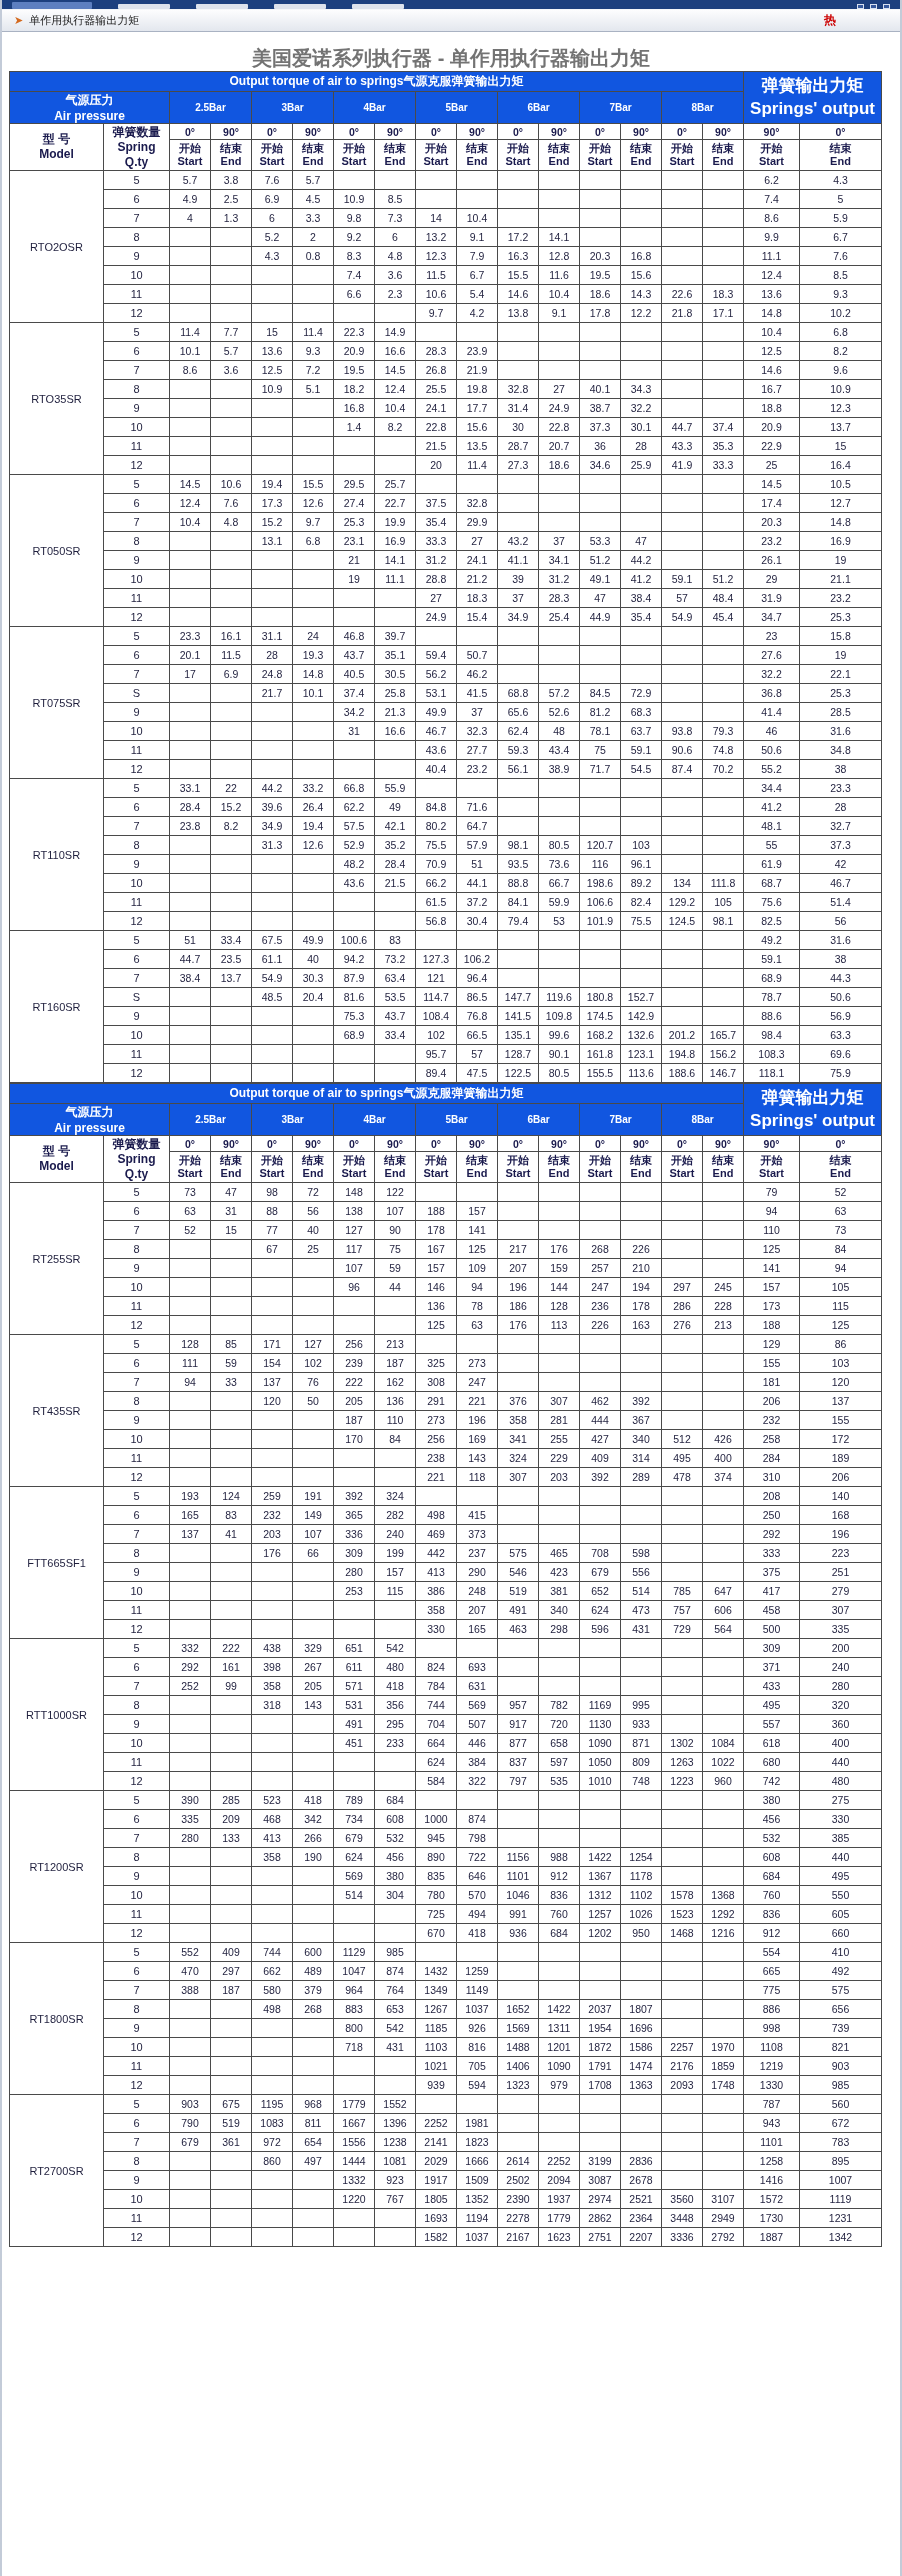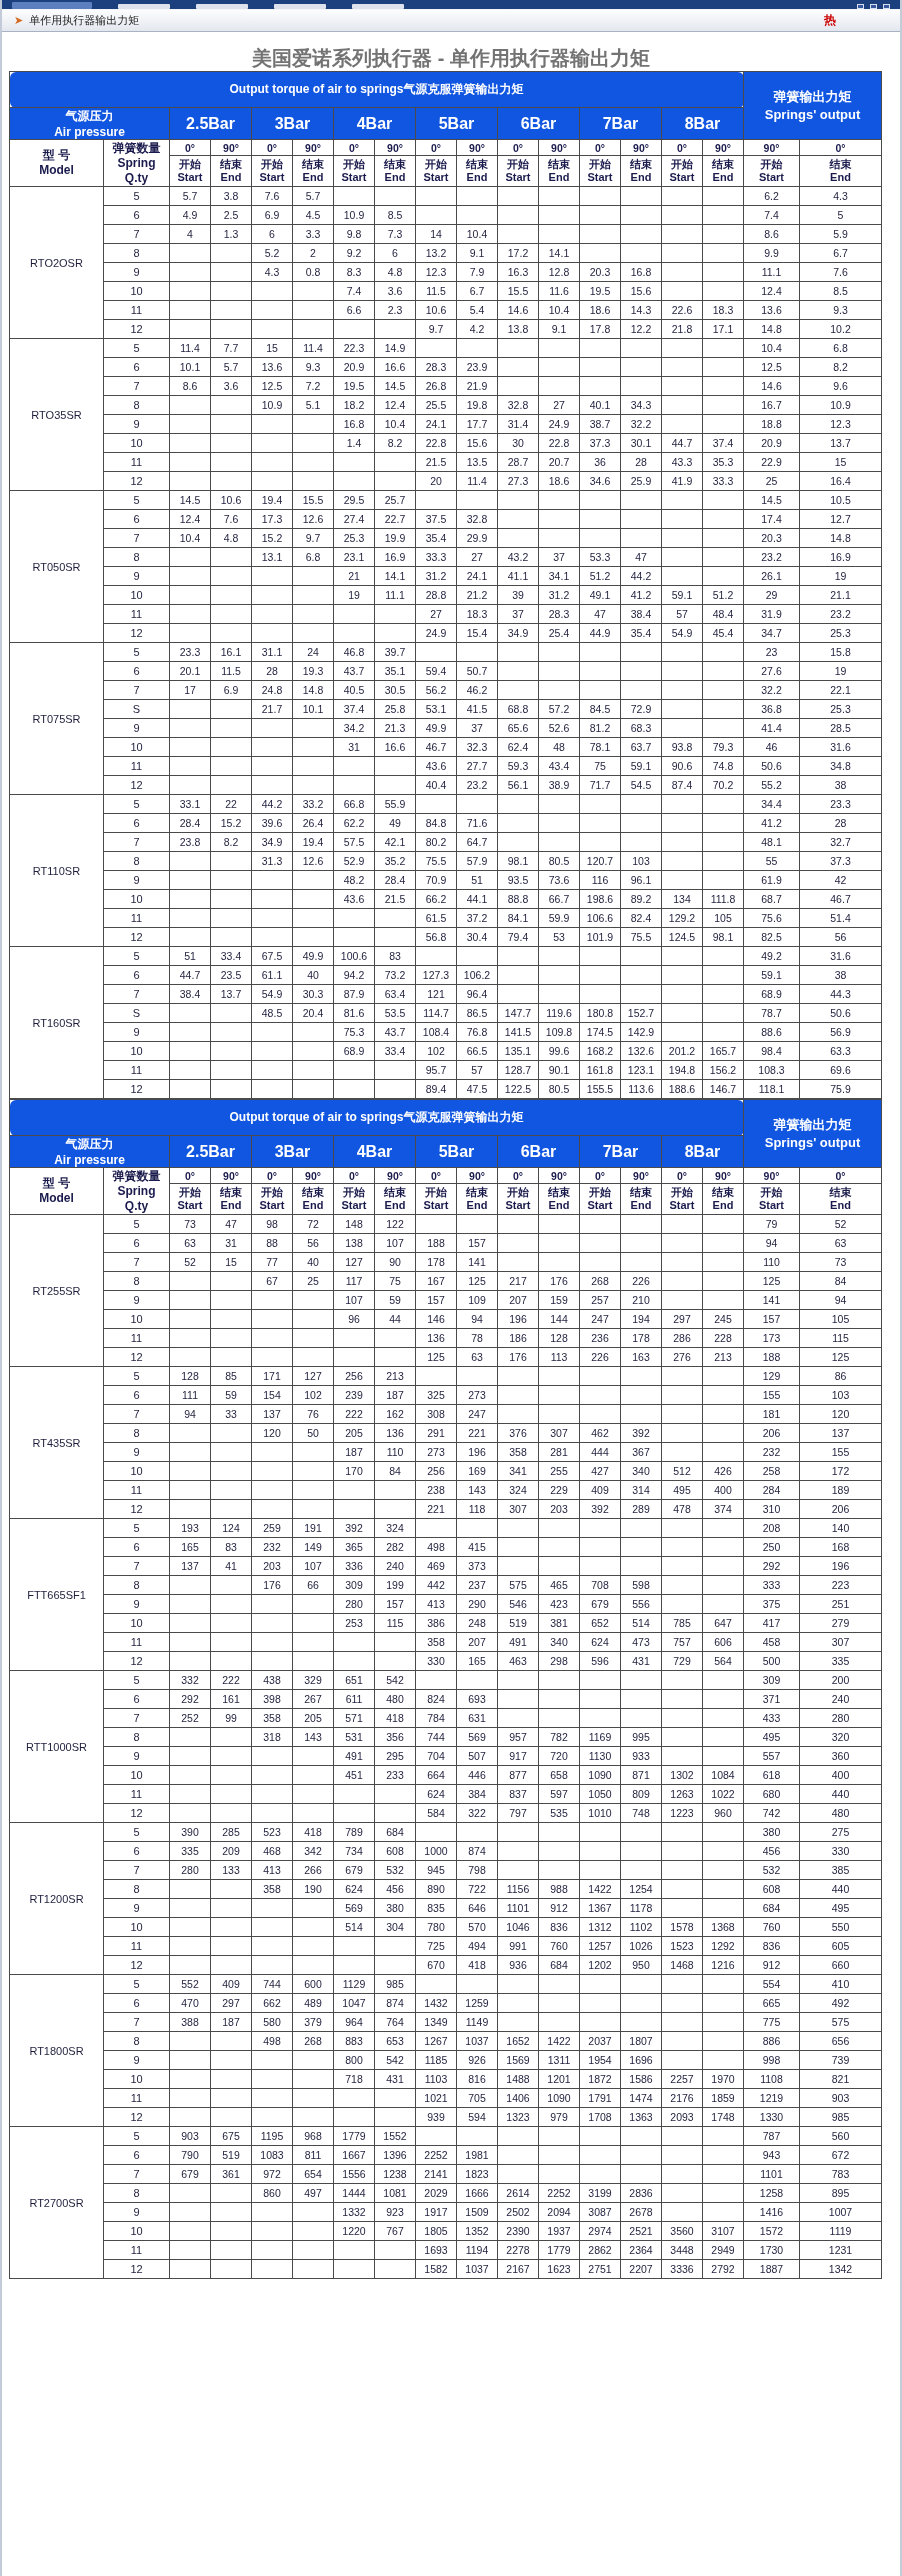--- a/index.html
+++ b/index.html
@@ -26,24 +26,24 @@
   .caption { font-size:12.5px; font-weight:bold; color:#000; margin-left:8px;
              white-space:pre-wrap; }
   .caption.c1 { margin-top:34px; margin-bottom:27px; }
   .caption.c2 { margin-top:180px; margin-bottom:20px; }
   
   table.torque { border-collapse:collapse; table-layout:fixed; margin-left:7px; width:872px; }
   table.torque th, table.torque td { border:1px solid #4a4a4a; text-align:center;
       vertical-align:middle; padding:0; overflow:hidden; }
   th.hb { background:#1156e0; color:#fff; font-weight:bold; white-space:pre-line;
           border:1px solid #94a8cc; }
-  th.banner { height:36px; font-size:12px;border-radius:6px; }
-  th.bar { height:29px; font-size:16px; }
+  th.banner { height:20px; font-size:12px; }
+  th.bar { height:29px; font-size:10px; }
   th.press { font-size:12px; }
-  th.springs-h { font-size:13px; line-height:1.35; }
+  th.springs-h { font-size:17px; line-height:1.35; }
   th.hw { background:#fff; color:#1a1a4d; white-space:pre-line; }
   th.deg { height:16px; font-size:10.5px; font-weight:bold; }
   th.se { height:31px; font-size:11px; font-weight:bold; line-height:1.2; }
   th.model-h, th.qty-h { font-size:12px; font-weight:bold; line-height:1.25; }
   td.model { font-size:11px; color:#1f1f3d;margin-top:28px; }
   td.qty, td.num, td.sp { height:18px; line-height:18px; font-size:10.5px; color:#1f1f3d; }
   td.qty { font-size:11px; }
 </style>
 </head>
 <body>

